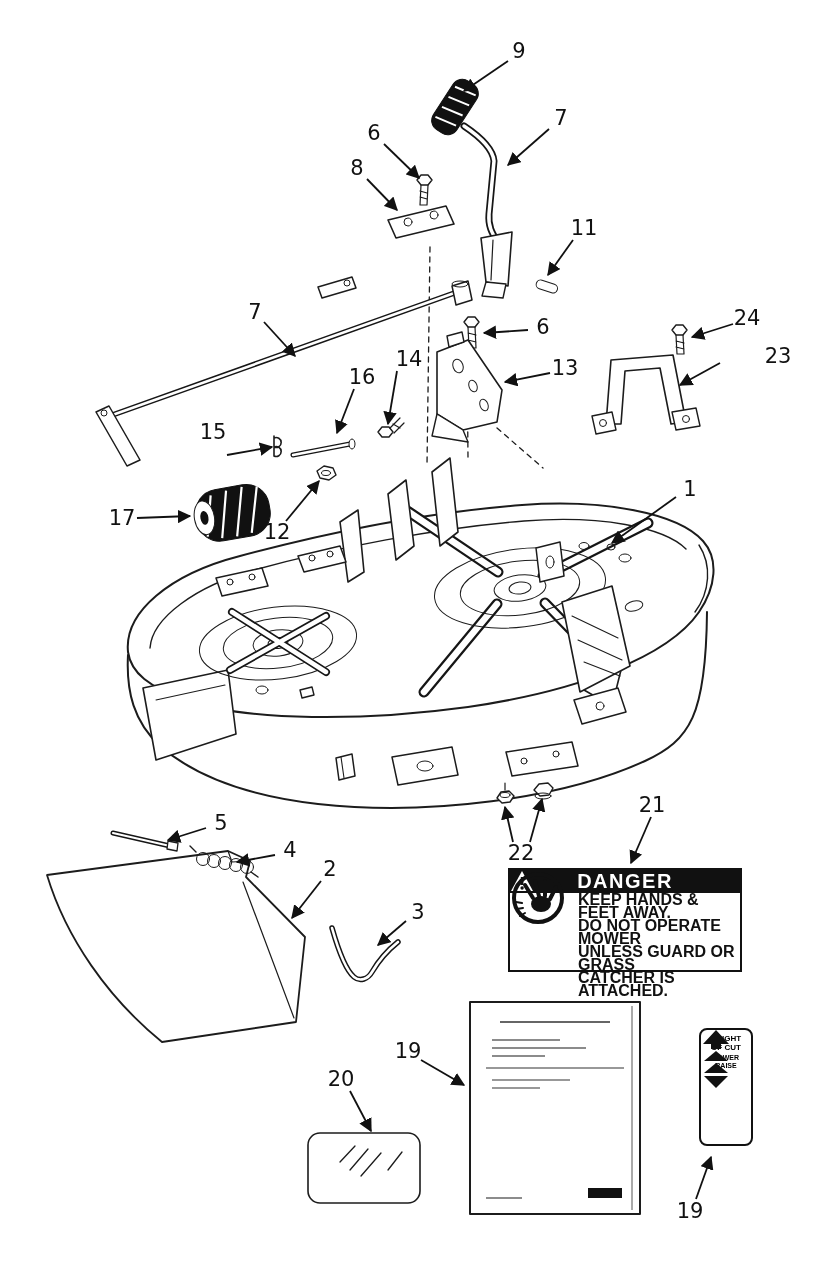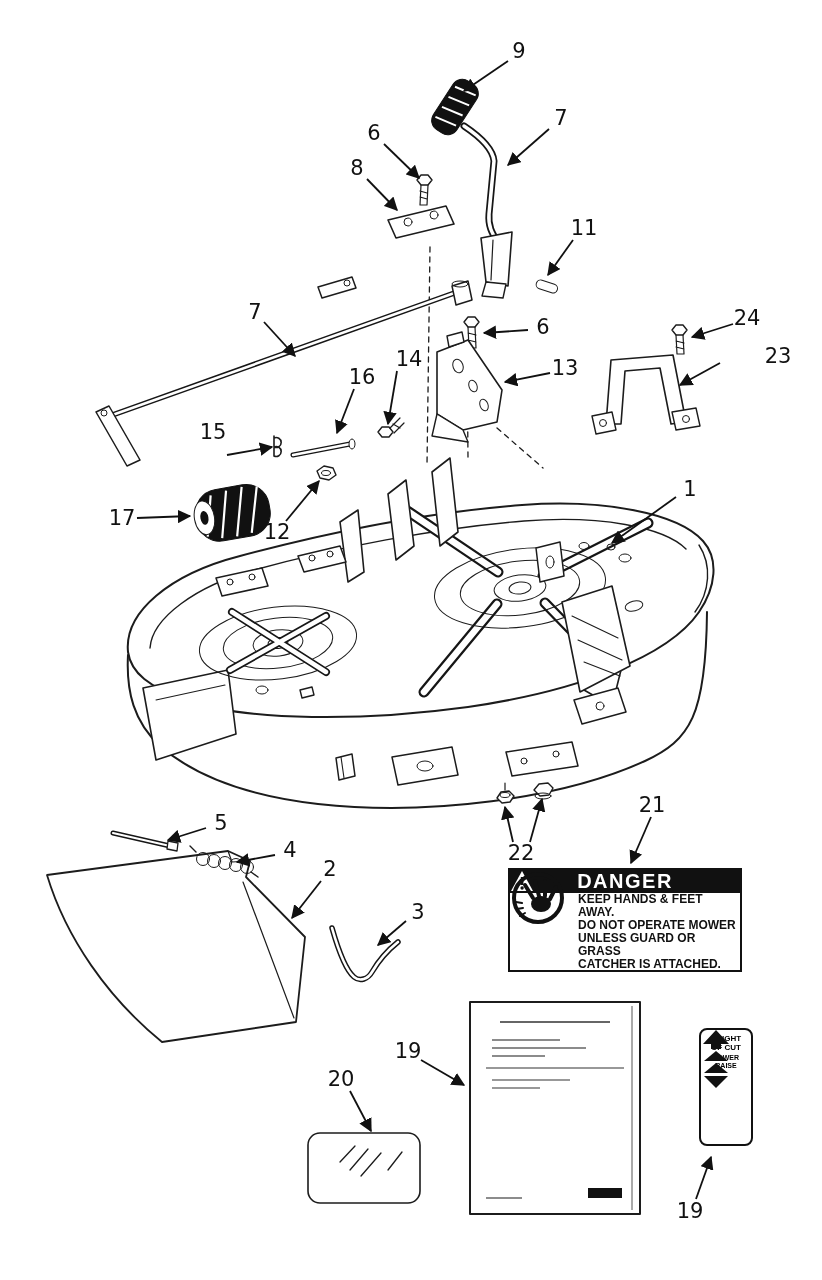--- a/index.html
+++ b/index.html
@@ -19,21 +19,21 @@
   .fillw{fill:#fff;stroke:#1c1c1c;stroke-linejoin:round;}
   .tube-outer{stroke:#161616;fill:none;stroke-linecap:round;stroke-linejoin:round;}
   .tube-inner{stroke:#ffffff;fill:none;stroke-linecap:round;stroke-linejoin:round;}
   
   .danger{position:absolute;left:508px;top:868px;width:234px;height:104px;z-index:3;
           background:#fff;border:2px solid #111;box-sizing:border-box;display:flex;flex-direction:column;}
   .danger-head{background:#111;color:#fff;height:30px;display:flex;align-items:center;justify-content:center;gap:6px;}
   .danger-head .dword{font-weight:bold;font-size:20px;letter-spacing:1.5px;}
   .danger-body{flex:1;display:flex;align-items:center;}
   .danger-iconbox{width:68px;display:flex;align-items:center;justify-content:center;}
-  .danger-text{flex:1;font-weight:bold;font-size:12px;line-height:13px;color:#111;}
+  .danger-text{flex:1;font-weight:bold;font-size:16px;line-height:13px;color:#111;}
   
   .hoc{position:absolute;left:699px;top:1028px;width:54px;height:118px;z-index:3;background:#fff;
        border:2px solid #111;border-radius:8px;box-sizing:border-box;display:flex;flex-direction:column;
        align-items:center;padding-top:4px;}
   .hoc-title{font-size:8px;font-weight:bold;text-align:center;line-height:9px;width:40px;}
   .hoc-upper,.hoc-lower{font-size:7px;font-weight:bold;margin-top:2px;}
   .hoc-lower{margin-top:1px;}
 </style>
 </head>
 <body>

